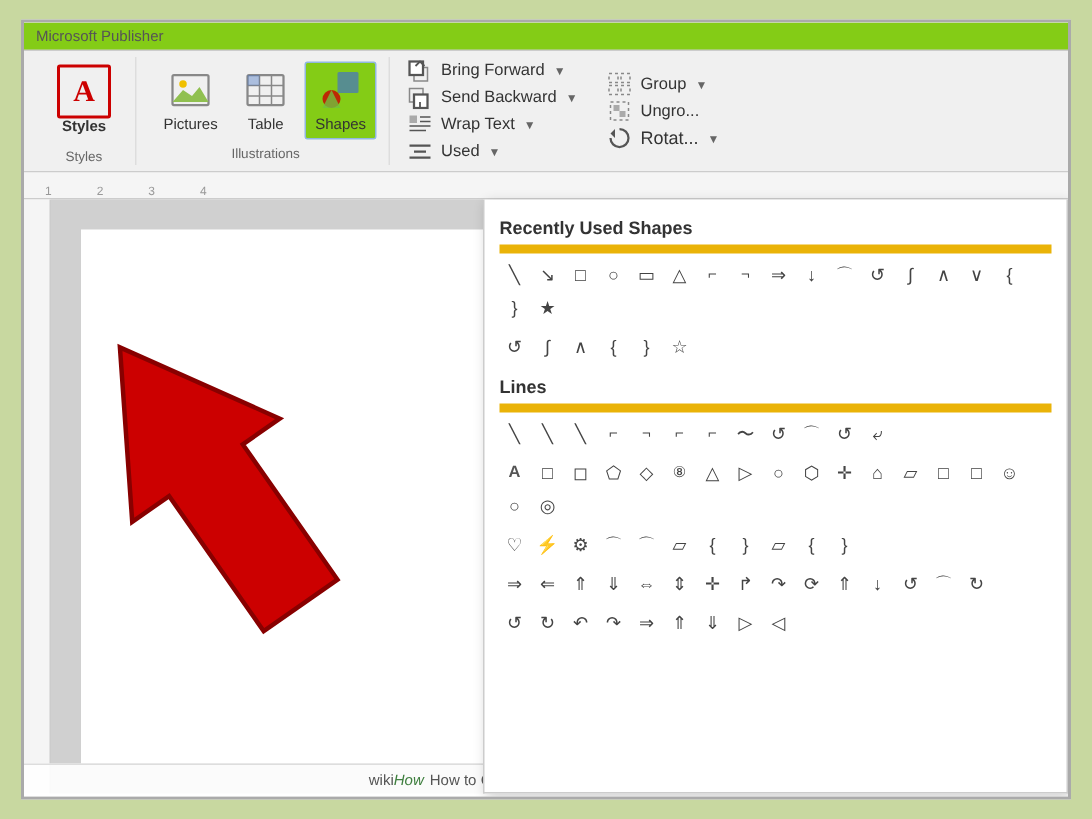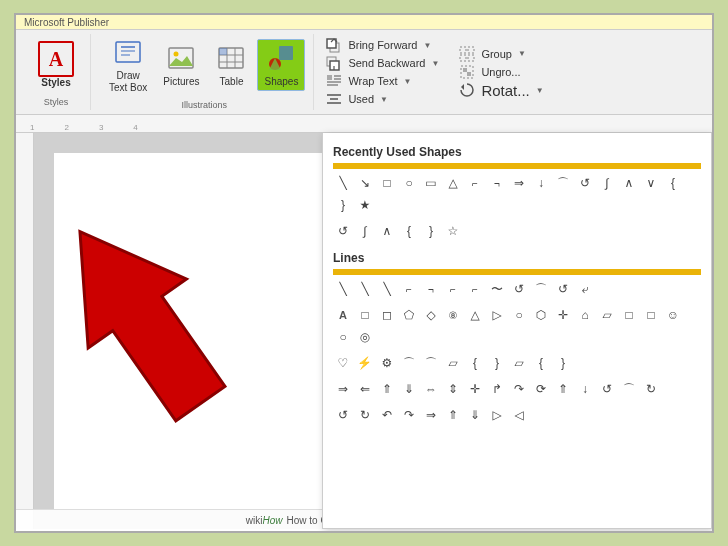--- a/index.html
+++ b/index.html
@@ -24,21 +24,21 @@
     
     .ribbon {
       background: #f0f0f0;
       border-bottom: 1px solid #ccc;
       height: 100px;
       display: flex;
       flex-direction: column;
     }
     .ribbon-top {
       height: 20px;
-      background: #fef9c3;
+      background: #84cc16;
       border-bottom: 1px solid #ccc;
       display: flex;
       align-items: center;
       padding: 0 8px;
     }
     .ribbon-content {
       display: flex;
       align-items: stretch;
       padding: 4px 6px;
       flex: 1;
@@ -273,31 +273,20 @@
             <span style="font-size:20px; font-weight:bold; color:#c00; font-family:serif;">A</span>
           </div>
           <span class="ribbon-btn-label">Styles</span>
         </div>
         <div class="ribbon-group-label">Styles</div>
       </div>
 
       <div class="ribbon-group">
         <div class="ribbon-group-buttons">
 
-          <div class="ribbon-btn">
-            <div class="icon-area">
-              <svg width="28" height="28" viewBox="0 0 28 28">
-                <rect x="2" y="4" width="24" height="20" rx="1" fill="none" stroke="#4472C4" stroke-width="1.5"></rect>
-                <line x1="7" y1="9" x2="21" y2="9" stroke="#4472C4" stroke-width="1.5"></line>
-                <line x1="7" y1="13" x2="21" y2="13" stroke="#4472C4" stroke-width="1"></line>
-                <line x1="7" y1="17" x2="16" y2="17" stroke="#4472C4" stroke-width="1"></line>
-              </svg>
-            </div>
-            <span class="ribbon-btn-label">Draw<br>Text Box</span>
-          </div>
 
           <div class="ribbon-btn">
             <div class="icon-area">
               <svg width="28" height="28" viewBox="0 0 28 28">
                 <rect x="2" y="4" width="24" height="20" rx="1" fill="none" stroke="#888" stroke-width="1.5"></rect>
                 <circle cx="9" cy="10" r="2.5" fill="#f0c000"></circle>
                 <polyline points="2,22 9,14 15,18 20,12 26,22" fill="#90c050" stroke="none"></polyline>
               </svg>
             </div>
             <span class="ribbon-btn-label">Pictures</span>
@@ -403,21 +392,21 @@
           </div>
           <span style="font-size:11px;">Ungro...</span>
         </div>
         <div class="cmd-row">
           <div class="cmd-icon">
             <svg width="16" height="16" viewBox="0 0 16 16">
               <path d="M8,2 A6,6 0 1,1 2,8" fill="none" stroke="#555" stroke-width="1.5"></path>
               <polygon points="2,5 5,2 5,8" fill="#555"></polygon>
             </svg>
           </div>
-          <span style="font-size:15px;">Rotat...</span>
+          <span style="font-size:12px;">Rotat...</span>
           <span class="cmd-arrow">▼</span>
         </div>
       </div>
     </div>
   </div>
 
   <div class="ruler">
     <div class="ruler-marks">
       <span style="margin-left:10px; font-size:8px;">1</span>
       <span style="margin-left:30px; font-size:8px;">2</span>

